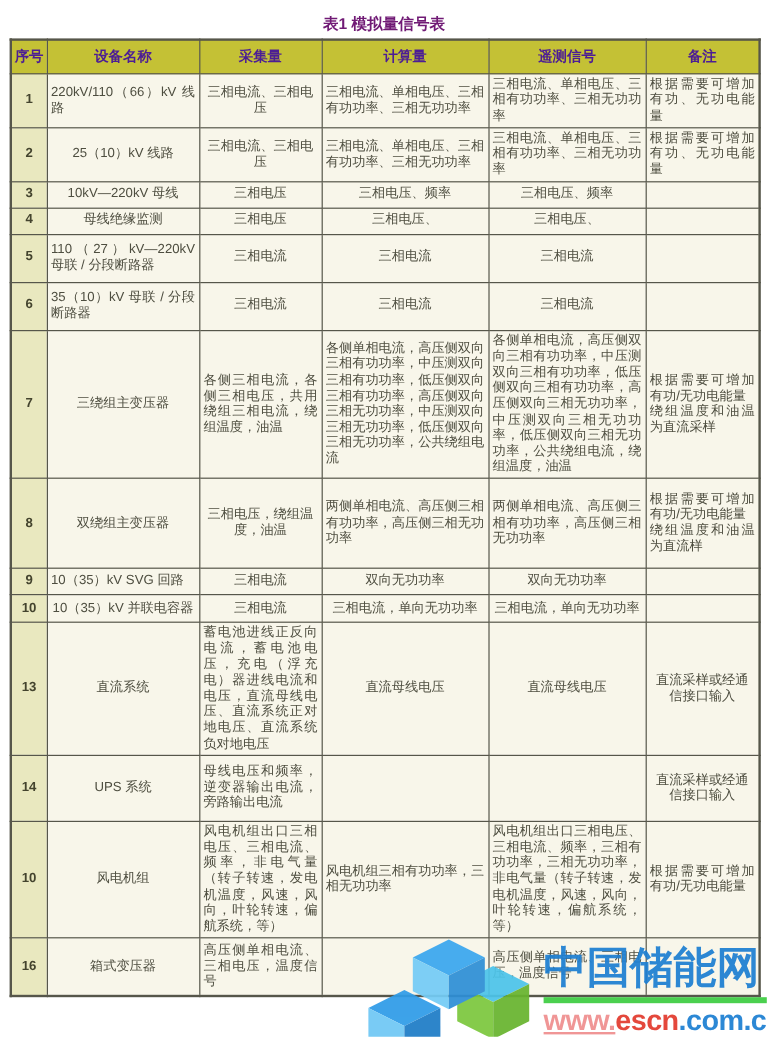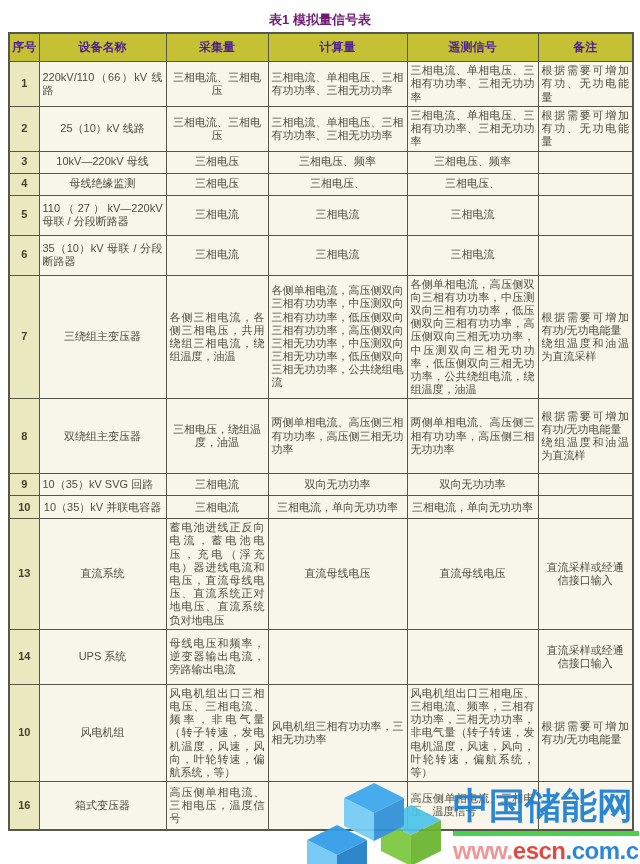--- a/index.html
+++ b/index.html
@@ -78,21 +78,21 @@
   .wm-bar { width: 186px; height: 5px; background: var(--wm_green); margin: 3px 0 0 0; }
   .wm-url {
     margin-top: 1px;
     font-size: 24px;
     font-weight: bold;
     white-space: nowrap;
     letter-spacing: -0.5px;
     background: rgba(255,255,255,0.82);
     line-height: 28px;
   }
-  .wm-url .p1 { color: var(--wm_pink); }
+  .wm-url .p1 { color: var(--wm_pink); text-decoration: underline; }
   .wm-url .p2 { color: var(--wm_red); }
   .wm-url .p3 { color: var(--wm_blue); }
 </style>
 </head>
 <body>
 
 <div class="page">
 
   <div class="title">表1 模拟量信号表</div>
 

